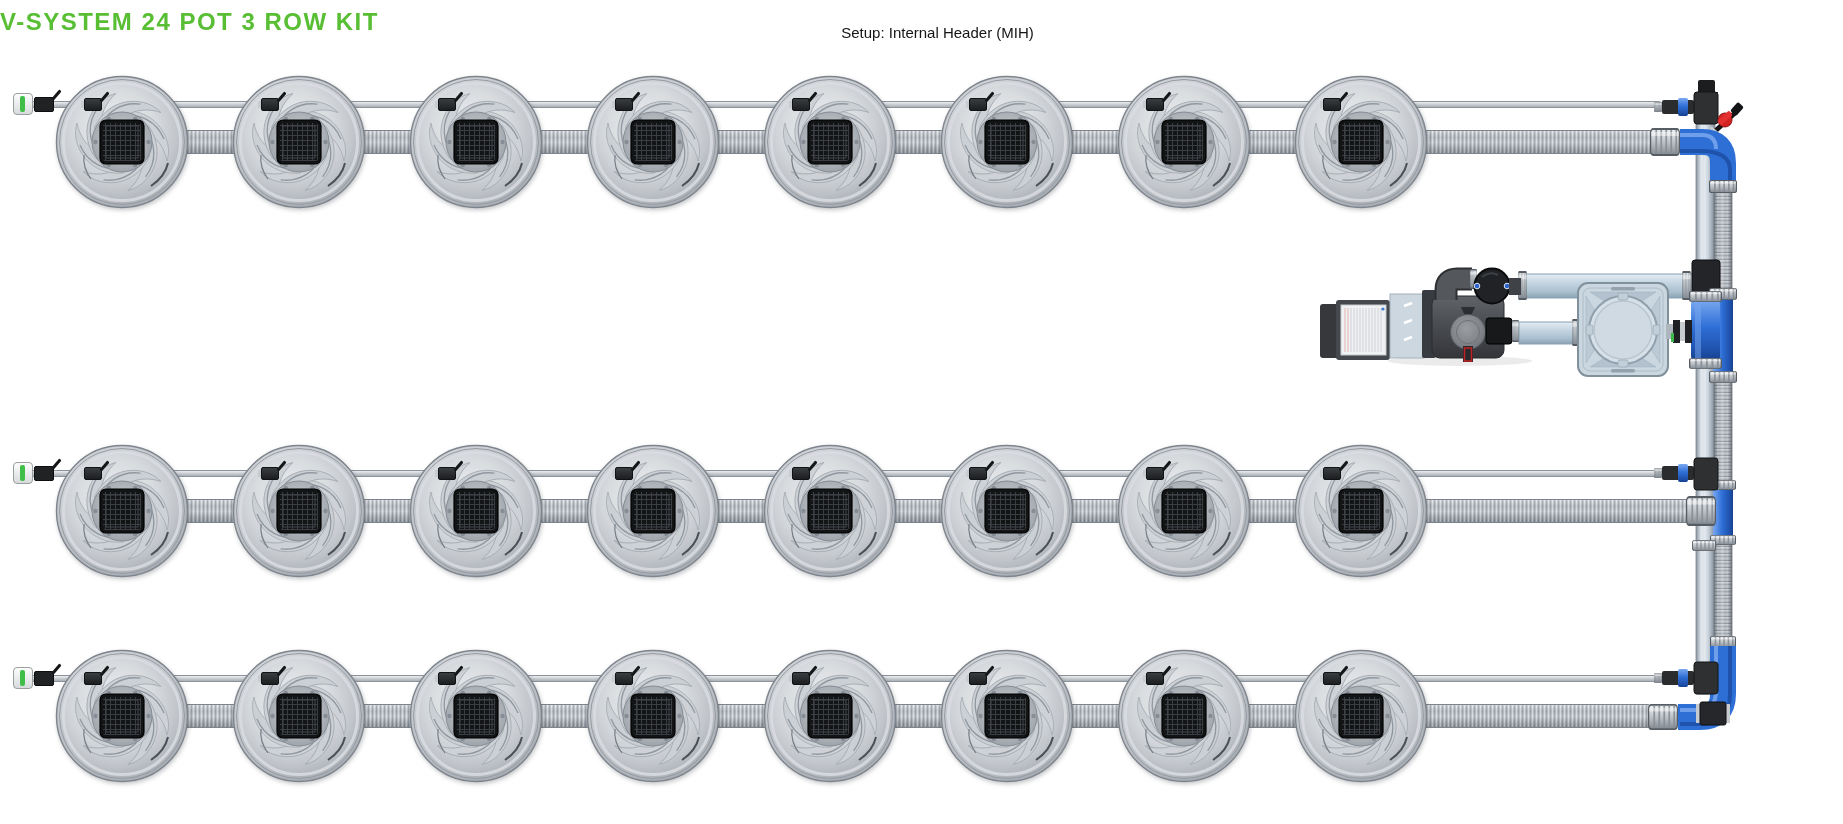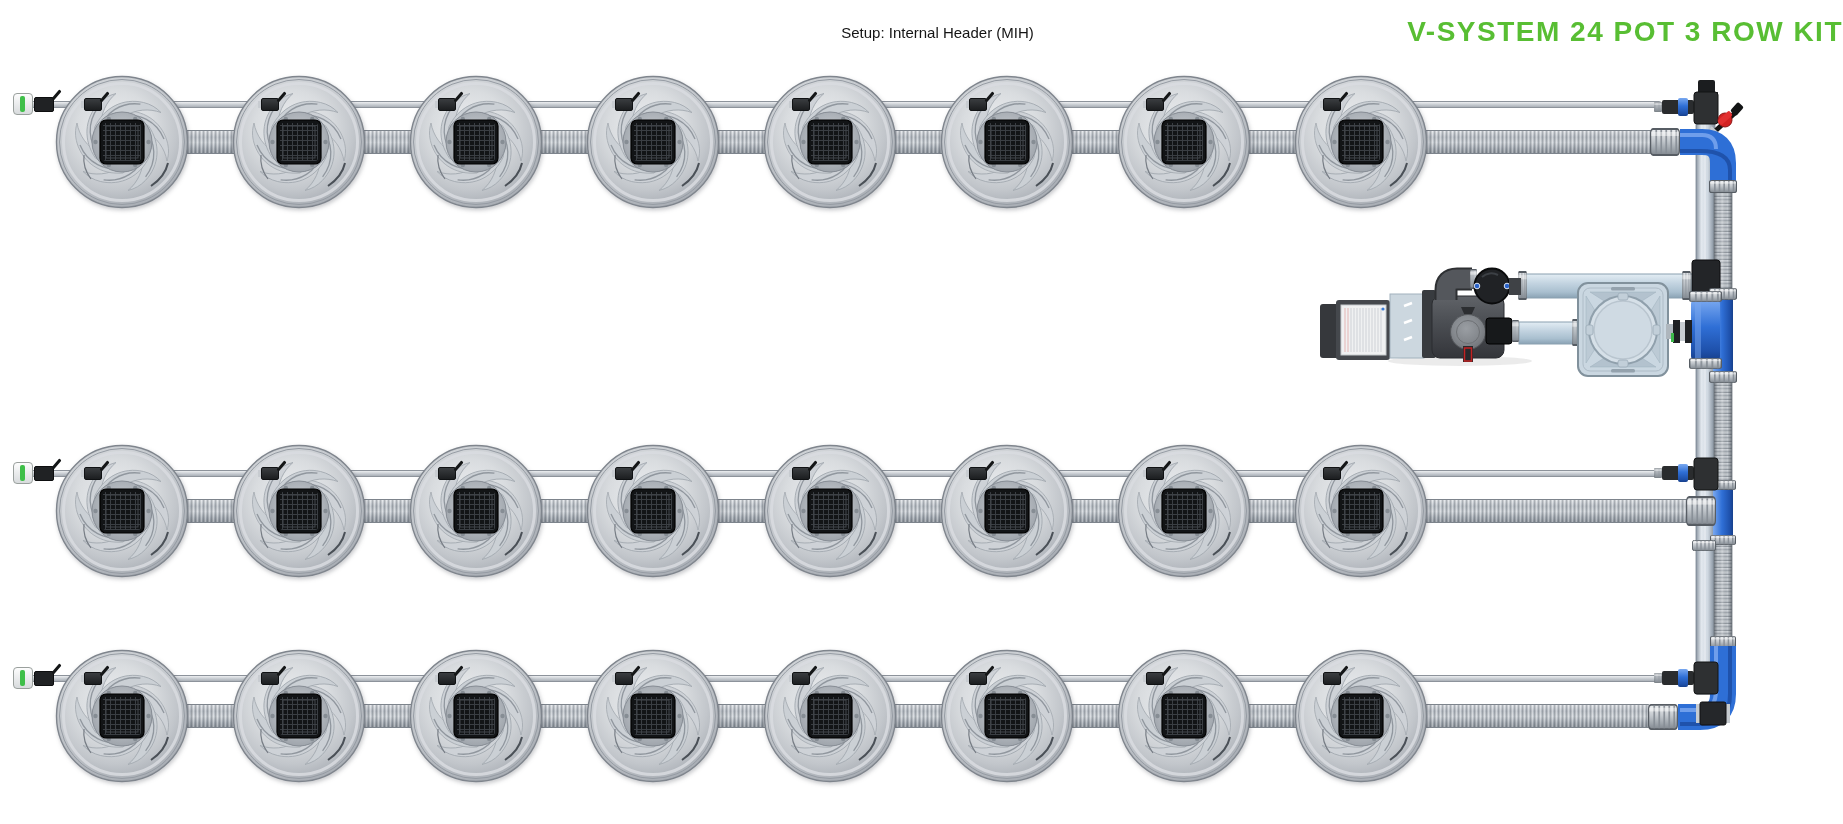--- a/index.html
+++ b/index.html
@@ -1,19 +1,19 @@
 <!DOCTYPE html>
 <html><head>
 <meta charset="utf-8">
 <style>
   html,body{margin:0;padding:0;background:#fff}
   .stage{position:relative;width:1843px;height:824px;background:var(--background,#fff);
          overflow:hidden;font-family:"Liberation Sans",sans-serif}
-  .kit-title{position:absolute;top:16px;left:0;width:100%;text-align:right;
-      font-size:28px;font-weight:700;letter-spacing:1.5px;color:var(--title-green,#58be33)}
+  .kit-title{position:absolute;top:8px;left:0;width:100%;text-align:left;
+      font-size:24px;font-weight:700;letter-spacing:1.5px;color:var(--title-green,#58be33)}
   .kit-subtitle{position:absolute;top:24px;left:16px;width:100%;text-align:center;
       font-size:15px;color:var(--subtitle-text,#141414)}
   
   .feed{position:absolute;height:7px;box-sizing:border-box;border:1px solid #8d939b;border-radius:3px;
       background:linear-gradient(180deg,#eceef0,#c3c8ce 60%,#aab0b7)}
   .corr{position:absolute;height:24px;box-sizing:border-box;border:1px solid #7d848c;border-radius:2px;
       background:
        repeating-linear-gradient(90deg, rgba(71,78,86,.30) 0 1px, rgba(255,255,255,.30) 2px 3px, rgba(120,128,136,.12) 3px 4px),
        linear-gradient(180deg,#dfe2e6 0%,#bac0c7 28%,#ced3d8 52%,#a2a9b1 80%,#8b929a 100%)}
   .pot{position:absolute;filter:drop-shadow(1px 2px 2px rgba(50,55,65,.28))}

